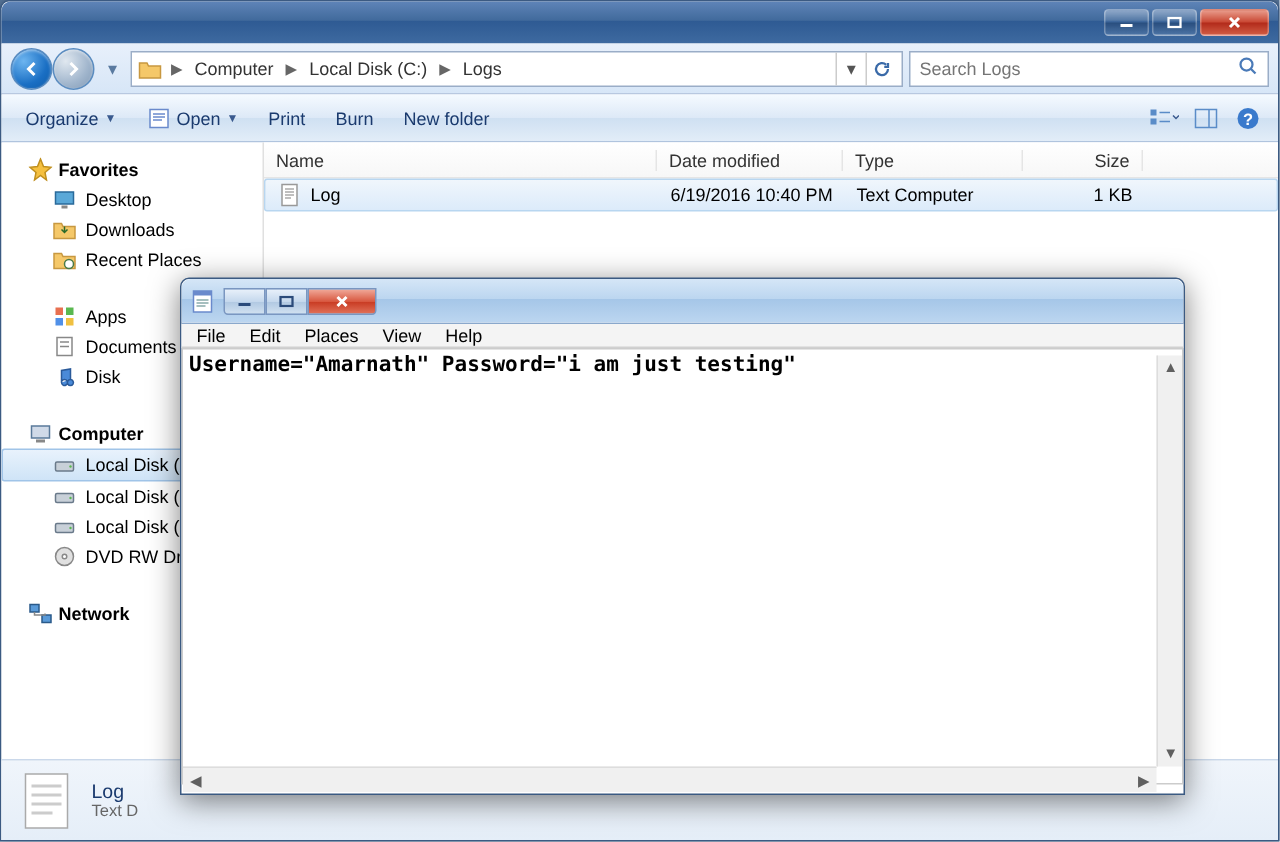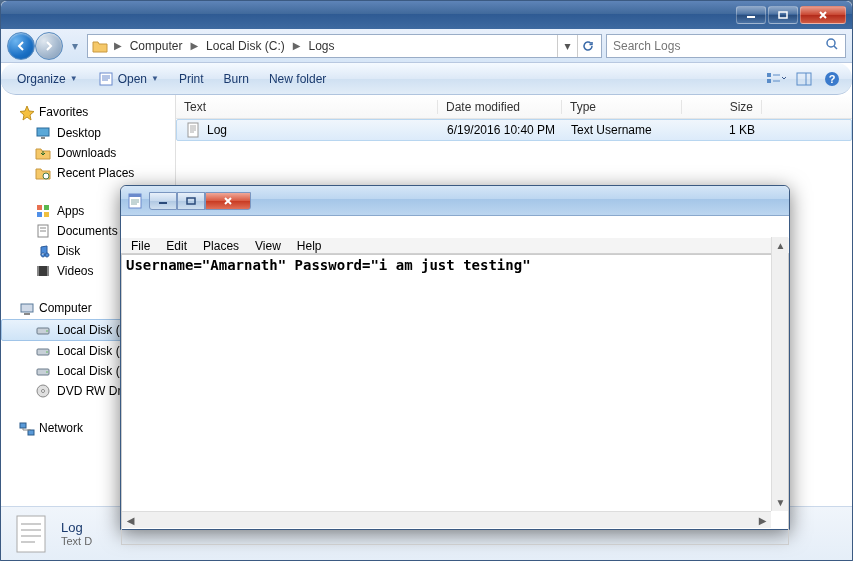--- a/index.html
+++ b/index.html
@@ -23,30 +23,30 @@
 .folder-icon-sm { width: 16px; height: 14px; display: inline-block; }
 .crumb { color: #333; padding: 0 2px; cursor: pointer; }
 .crumb-sep { color: #666; padding: 0 4px; font-size: 10px; }
 .addr-btns { margin-left: auto; display: flex; }
 .addr-btn { width: 20px; height: 22px; display: flex; align-items: center; justify-content: center; border-left: 1px solid #ccc; cursor: pointer; color: #555; }
 
 .searchbox { width: 240px; height: 24px; background: #fff; border: 1px solid #9aadc7; display: flex; align-items: center; padding: 0 6px; color: #888; font-style: italic; position: relative; }
 .searchbox input { border: none; outline: none; flex: 1; color: #888; font-family: inherit; font-size: 12px; }
 .searchbox .mag { position: absolute; right: 6px; color: #4a7ab8; }
 
-.toolbar { height: 32px; background: linear-gradient(to bottom, #f5faff 0%, #dde9f7 50%, #cfe0f2 51%, #e2edf8 100%); border-bottom: 1px solid #b0c4de; display: flex; align-items: center; padding: 0 8px; gap: 4px; border-radius: 15px; }
+.toolbar { height: 32px; background: linear-gradient(to bottom, #f5faff 0%, #dde9f7 50%, #cfe0f2 51%, #e2edf8 100%); border-bottom: 1px solid #b0c4de; display: flex; align-items: center; padding: 0 8px; gap: 4px; }
 .tool-item { padding: 4px 8px; color: #1a3a6e; cursor: pointer; display: flex; align-items: center; gap: 4px; border-radius: 2px; }
 .tool-item .dd { font-size: 8px; color: #3a5a8e; }
 .tool-spacer { flex: 1; }
 .tool-icon { width: 24px; height: 24px; display: flex; align-items: center; justify-content: center; cursor: pointer; color: #3a5a8e; }
 
 .explorer-body { display: flex; height: calc(100% - 94px); }
 .nav-pane { width: 175px; background: #fff; border-right: 1px solid #e0e0e0; padding: 8px 0; overflow: hidden; }
 .nav-group { margin-bottom: 18px; }
-.nav-group-hdr { display: flex; gap: 4px; padding: 2px 8px 2px 18px; cursor: pointer; }
+.nav-group-hdr { display: flex; align-items: center; gap: 4px; padding: 2px 8px 2px 18px; cursor: pointer; font-weight: bold; }
 .nav-group-hdr { position: relative; }
 .nav-item { display: flex; align-items: center; gap: 6px; padding: 2px 8px 2px 34px; cursor: pointer; white-space: nowrap; overflow: hidden; }
 .nav-item.selected { background: linear-gradient(to bottom, #e8f2fc, #cfe4f7); border: 1px solid #a0c4e8; border-radius: 2px; padding-left: 33px; }
 .nav-icon { width: 16px; height: 16px; flex-shrink: 0; }
 
 .content-pane { flex: 1; background: #fff; }
 .col-headers { height: 24px; border-bottom: 1px solid #e5e5e5; display: flex; align-items: center; background: linear-gradient(to bottom, #fff, #f7f7f7); }
 .col-h { padding: 0 8px; border-right: 1px solid #e5e5e5; color: #333; font-size: 12px; overflow: hidden; }
 .file-row { height: 22px; display: flex; align-items: center; cursor: pointer; }
 .file-row.selected { background: linear-gradient(to bottom, #f0f6fc, #dcebfa); border: 1px solid #b8d6f0; border-radius: 2px; }
@@ -59,21 +59,21 @@
 
 
 .notepad-window { position: absolute; top: 185px; left: 120px; width: 670px; height: 345px; background: #fff; border: 1px solid #3b5a82; border-radius: 6px 6px 0 0; box-shadow: 0 4px 20px rgba(0,0,0,.5); }
 .np-titlebar { height: 30px; background: linear-gradient(to bottom, #d5e6f7 0%, #bcd6f0 45%, #a5c6e8 46%, #bcd6f0 100%); border-radius: 6px 6px 0 0; display: flex; align-items: center; padding: 0 6px; gap: 6px; border-bottom: 1px solid #8aa8cc; }
 .np-icon { width: 16px; height: 16px; }
 .np-title { color: #000; flex: 1; }
 .np-btns { display: flex; gap: 0; }
 .np-btn { width: 28px; height: 18px; border: 1px solid #7a96c0; display: flex; align-items: center; justify-content: center; background: linear-gradient(to bottom, #e8f0fa, #c5d8ed 50%, #b0c8e2 51%, #d0e0f0); cursor: pointer; font-size: 10px; color: #2a4a7a; }
 .np-btn:first-child { border-radius: 0 0 0 3px; }
 .np-btn.close { background: linear-gradient(to bottom, #f0a898, #d85840 50%, #c83a22 51%, #e07058); color: #fff; width: 46px; border-radius: 0 0 3px 0; }
-.np-menubar { height: 16px; background: #f4f4f4; border-bottom: 1px solid #d0d0d0; display: flex; align-items: center; padding: 0 2px; margin-top: 22px; }
+.np-menubar { height: 16px; background: #f4f4f4; border-bottom: 1px solid #d0d0d0; display: flex; align-items: center; padding: 0 2px; }
 .np-menu { padding: 2px 8px; cursor: pointer; }
 .np-content { height: calc(100% - 52px); padding: 2px 4px; font-family: Consolas, "Lucida Console", monospace; font-size: 14px; font-weight: bold; overflow: auto; position: relative; border: 1px solid #ccc; margin: 0; }
 .np-scroll-v { position: absolute; right: 1px; top: 51px; bottom: 18px; width: 17px; background: #f0f0f0; border-left: 1px solid #ddd; }
 .np-scroll-h { position: absolute; left: 1px; right: 18px; bottom: 1px; height: 17px; background: #f0f0f0; border-top: 1px solid #ddd; }
 .scroll-arrow { width: 17px; height: 17px; display: flex; align-items: center; justify-content: center; color: #606060; font-size: 10px; cursor: pointer; }
 .np-scroll-v .scroll-arrow:last-child { position: absolute; bottom: 0; }
 .np-scroll-h .scroll-arrow:first-child { float: left; }
 .np-scroll-h .scroll-arrow:last-child { float: right; }
 
 
@@ -234,28 +234,20 @@
               <line x1="5" y1="8" x2="11" y2="8" stroke="#888"></line>
             </svg>
             <span>Documents</span>
           </div>
         <div class="nav-item">
             <svg class="nav-icon" viewBox="0 0 16 16">
               <path d="M6 12 a2 2 0 1 0 0-.1 M6 12 V4 l6-1 v7 a2 2 0 1 1-.1 0" fill="#4a8ad8" stroke="#2a5a9a"></path>
             </svg>
             <span>Disk</span>
           </div>
-        <div class="nav-item">
-            <svg class="nav-icon" viewBox="0 0 16 16">
-              <rect x="2" y="3" width="12" height="10" fill="#3a3a3a"></rect>
-              <rect x="2" y="3" width="2" height="10" fill="#888"></rect>
-              <rect x="12" y="3" width="2" height="10" fill="#888"></rect>
-            </svg>
-            <span>Videos</span>
-          </div>
       </div>
       <div class="nav-group">
         <div class="nav-group-hdr">
             <svg class="nav-icon" viewBox="0 0 16 16">
               <rect x="2" y="3" width="12" height="8" fill="#d0dae8" stroke="#5a7a9a"></rect>
               <rect x="5" y="12" width="6" height="2" fill="#888"></rect>
             </svg>
             <span>Computer</span>
           </div>
         <div class="nav-item selected">
@@ -294,38 +286,38 @@
               <rect x="9" y="9" width="6" height="5" fill="#5a9ad8" stroke="#2a5a8a"></rect>
               <path d="M4 7 v2 h7 v-1" fill="none" stroke="#888"></path>
             </svg>
             <span>Network</span>
           </div>
       </div>
     </div>
 
     <div class="content-pane">
       <div class="col-headers">
-        <div class="col-h" style="width:262px">Text</div>
+        <div class="col-h" style="width:262px">Name</div>
         <div class="col-h" style="width:124px">Date modified</div>
         <div class="col-h" style="width:120px">Type</div>
         <div class="col-h" style="width:80px;text-align:right">Size</div>
       </div>
       <div class="file-row selected">
         <div class="file-cell" style="width:262px">
           <svg width="16" height="16" viewBox="0 0 16 16">
               <rect x="3" y="1" width="10" height="14" fill="#fff" stroke="#999"></rect>
               <line x1="5" y1="4" x2="11" y2="4" stroke="#aaa"></line>
               <line x1="5" y1="6" x2="11" y2="6" stroke="#aaa"></line>
               <line x1="5" y1="8" x2="11" y2="8" stroke="#aaa"></line>
               <line x1="5" y1="10" x2="9" y2="10" stroke="#aaa"></line>
             </svg>
           <span>Log</span>
         </div>
         <div class="file-cell" style="width:124px">6/19/2016 10:40 PM</div>
-        <div class="file-cell" style="width:120px">Text Username</div>
+        <div class="file-cell" style="width:120px">Text Computer</div>
         <div class="file-cell" style="width:80px;justify-content:flex-end">1 KB</div>
       </div>
     </div>
   </div>
 
   <div class="details-pane">
     <svg class="details-icon" viewBox="0 0 40 44">
         <rect x="6" y="4" width="28" height="36" fill="#fff" stroke="#aaa"></rect>
         <line x1="10" y1="12" x2="30" y2="12" stroke="#ccc" stroke-width="2"></line>
         <line x1="10" y1="18" x2="30" y2="18" stroke="#ccc" stroke-width="2"></line>

